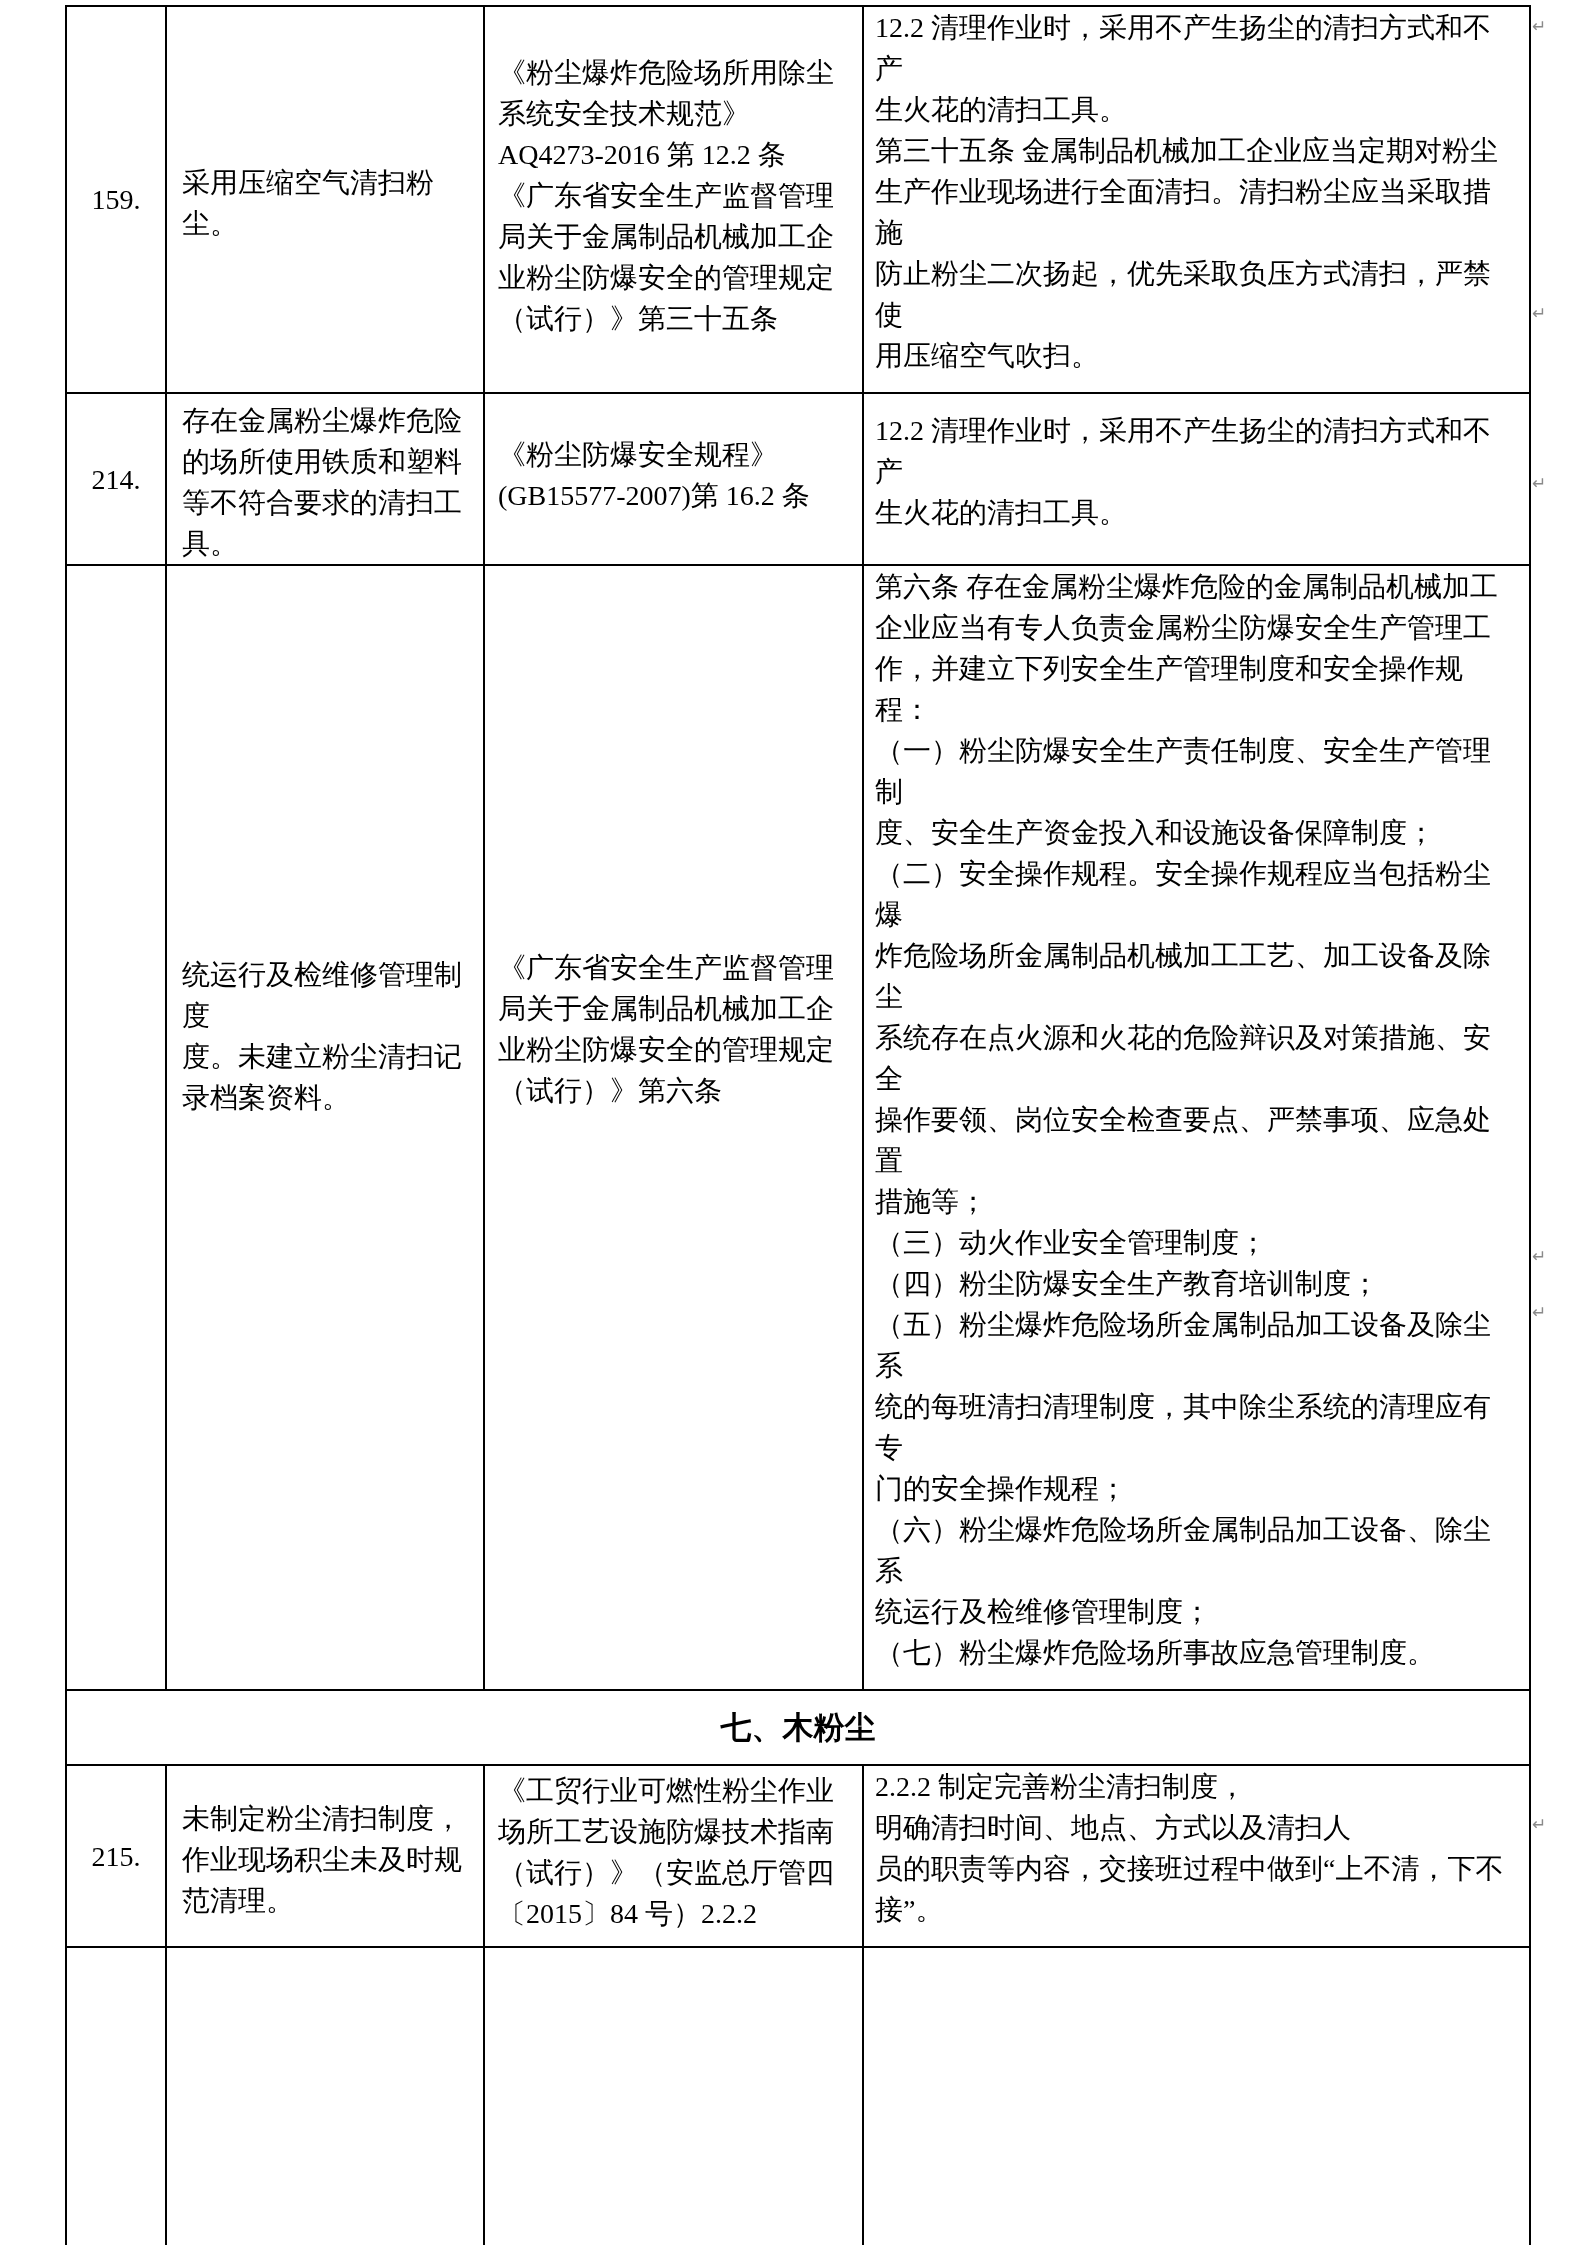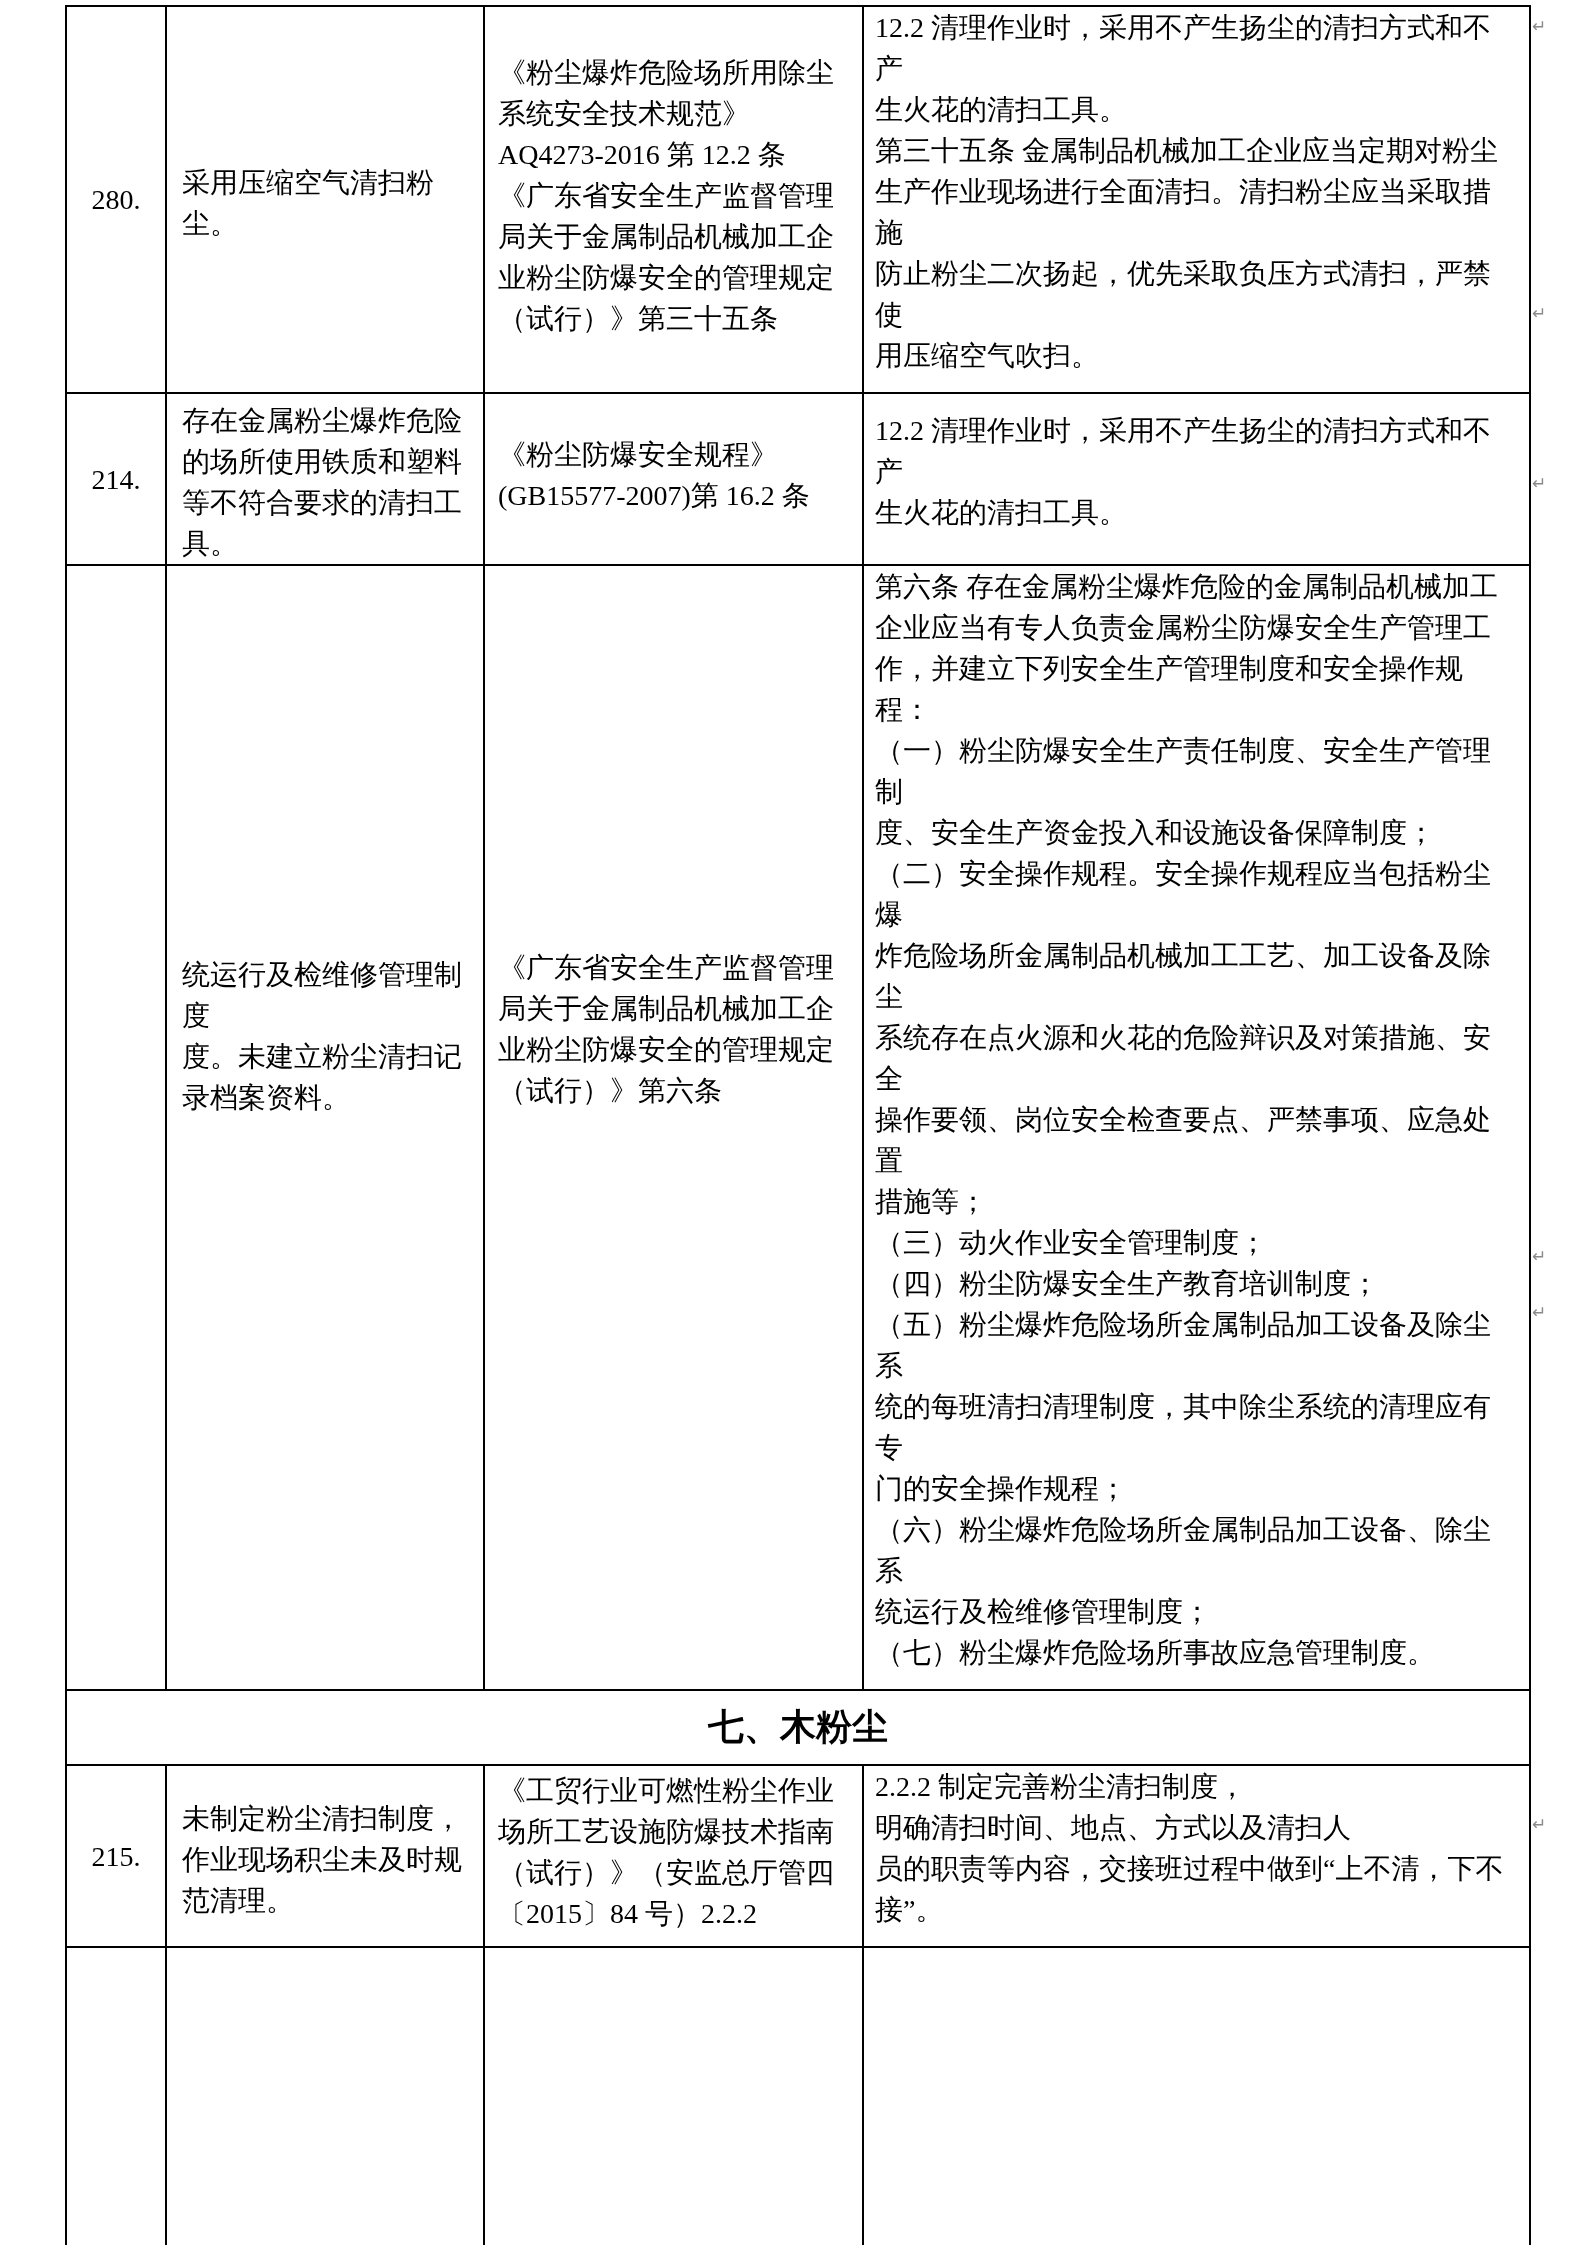--- a/index.html
+++ b/index.html
@@ -38,21 +38,21 @@
   tr.row-216 td { border-bottom: 5px solid #000000; }
   td.num  { text-align: center; }
   td.prob { padding: 6px 12px 0 15px; }
   td.basis{ padding: 0 8px 8px 13px; }
   td.cont { padding: 0 12px 16px 11px; }
   .pre { white-space: pre-line; }
   .lift { transform: translateY(-95px); }
   td.sect {
     text-align: center;
     font-weight: bold;
-    font-size: 36px;
+    font-size: 31px;
   }
   .pmark {
     position: absolute;
     left: 1532px;
     color: #8a8a8a;
     font-size: 17px;
     line-height: 17px;
     font-family: "DejaVu Sans", sans-serif;
     user-select: none;
   }
@@ -68,21 +68,21 @@
 
 <table class="doc-table">
   <colgroup>
     <col class="c-num">
       <col class="c-prob">
       <col class="c-basis">
       <col class="c-cont">
   </colgroup>
   <tbody>
     <tr class="row-213">
-      <td class="num">280.</td>
+      <td class="num">159.</td>
       <td class="prob">
           <div class="pre">采用压缩空气清扫粉
 尘。</div>
         </td>
       <td class="basis">
           <div class="pre">《粉尘爆炸危险场所用除尘
 系统安全技术规范》
 AQ4273-2016 第 12.2 条
 《广东省安全生产监督管理
 局关于金属制品机械加工企

